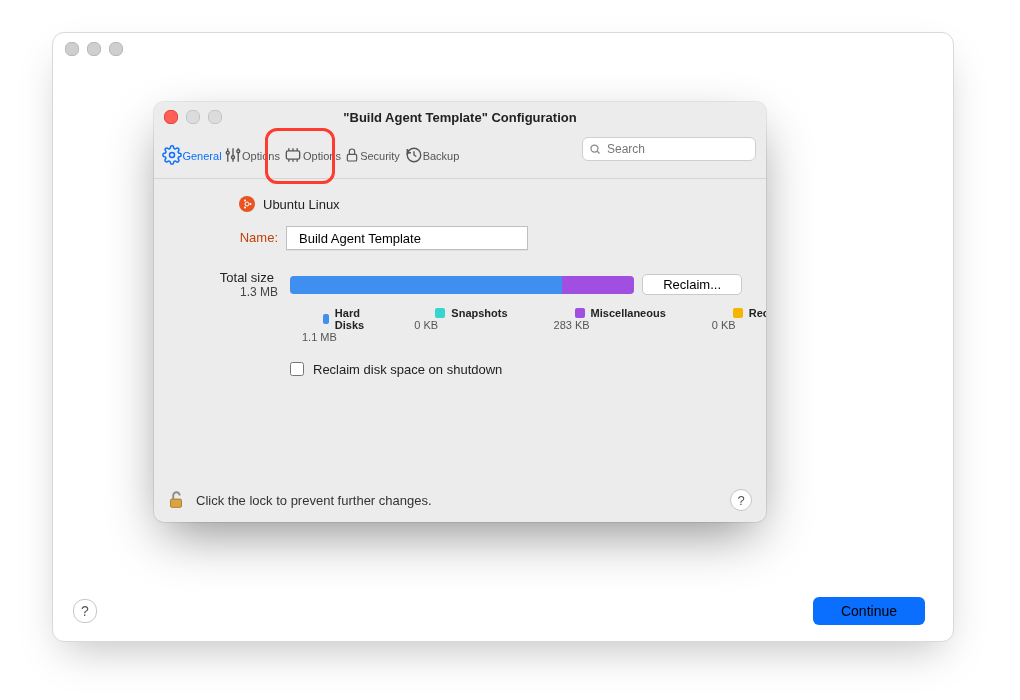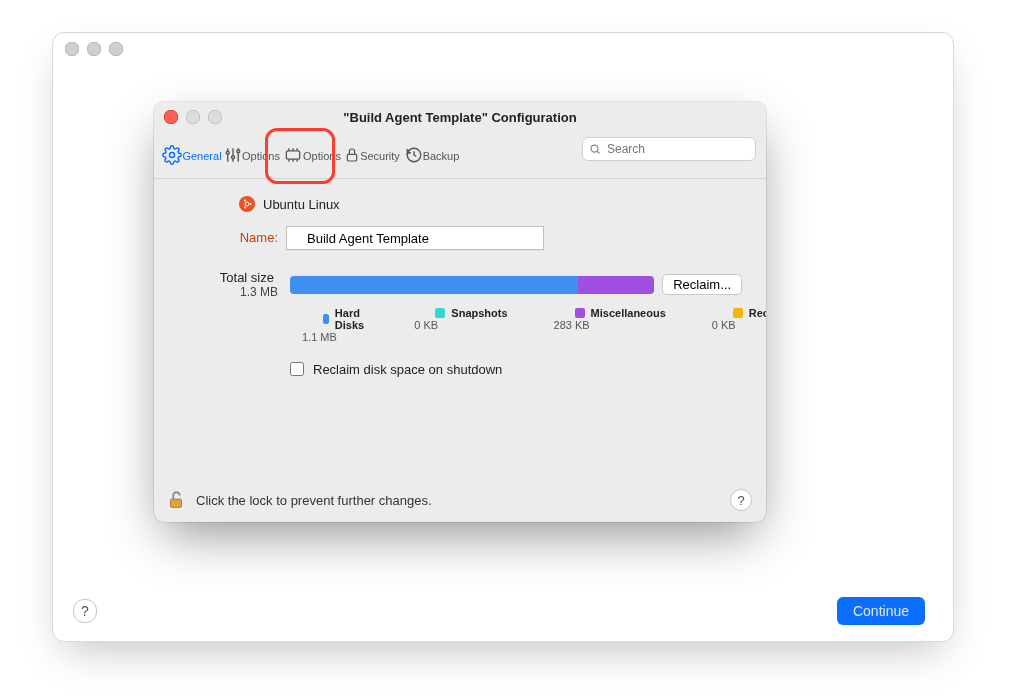--- a/index.html
+++ b/index.html
@@ -70,24 +70,24 @@
     border: 1px solid #c6c6c6;
     display: flex;
     align-items: center;
     justify-content: center;
     color: #555;
     font-size: 14px;
     background: #fff;
   }
   .continue-btn {
     background: #0a6fff;
-    color: #e5e5e5;
+    color: #000000;
     border: none;
     border-radius: 6px;
-    padding: 6px 16px;
+    padding: 6px 28px;
     font-size: 14px;
     cursor: pointer;
   }
 
   
   .popup {
     position: absolute;
     left: 154px;
     top: 102px;
     width: 612px;
@@ -213,21 +213,21 @@
     background: #e95420;
     display: flex; align-items: center; justify-content: center;
     color: #fff;
     font-size: 10px;
   }
   .text-input {
     width: 216px;
     height: 20px;
     border: 1px solid #bfbfbf;
     background: #fff;
-    padding: 1px 20px;
+    padding: 1px 12px;
     font-size: 13px;
     box-shadow: 0 1px 0 rgba(0,0,0,0.05);
   }
   .textarea {
     width: 454px;
     height: 50px;
     border: 1px solid #bfbfbf;
     background: #fff;
     resize: none;
     font-size: 13px;
@@ -260,21 +260,21 @@
     position: relative;
     overflow: hidden;
   }
   .bar-seg {
     position: absolute; top:0; bottom:0;
   }
   .reclaim-btn {
     background: #fff;
     border: 1px solid #c9c9c9;
     border-radius: 5px;
-    padding: 2px 10px;
+    padding: 2px 20px;
     font-size: 13px;
     cursor: pointer;
   }
   .legend {
     display: flex;
     gap: 30px;
     margin-left: 108px;
     margin-top: 8px;
     font-size: 11px;
   }

